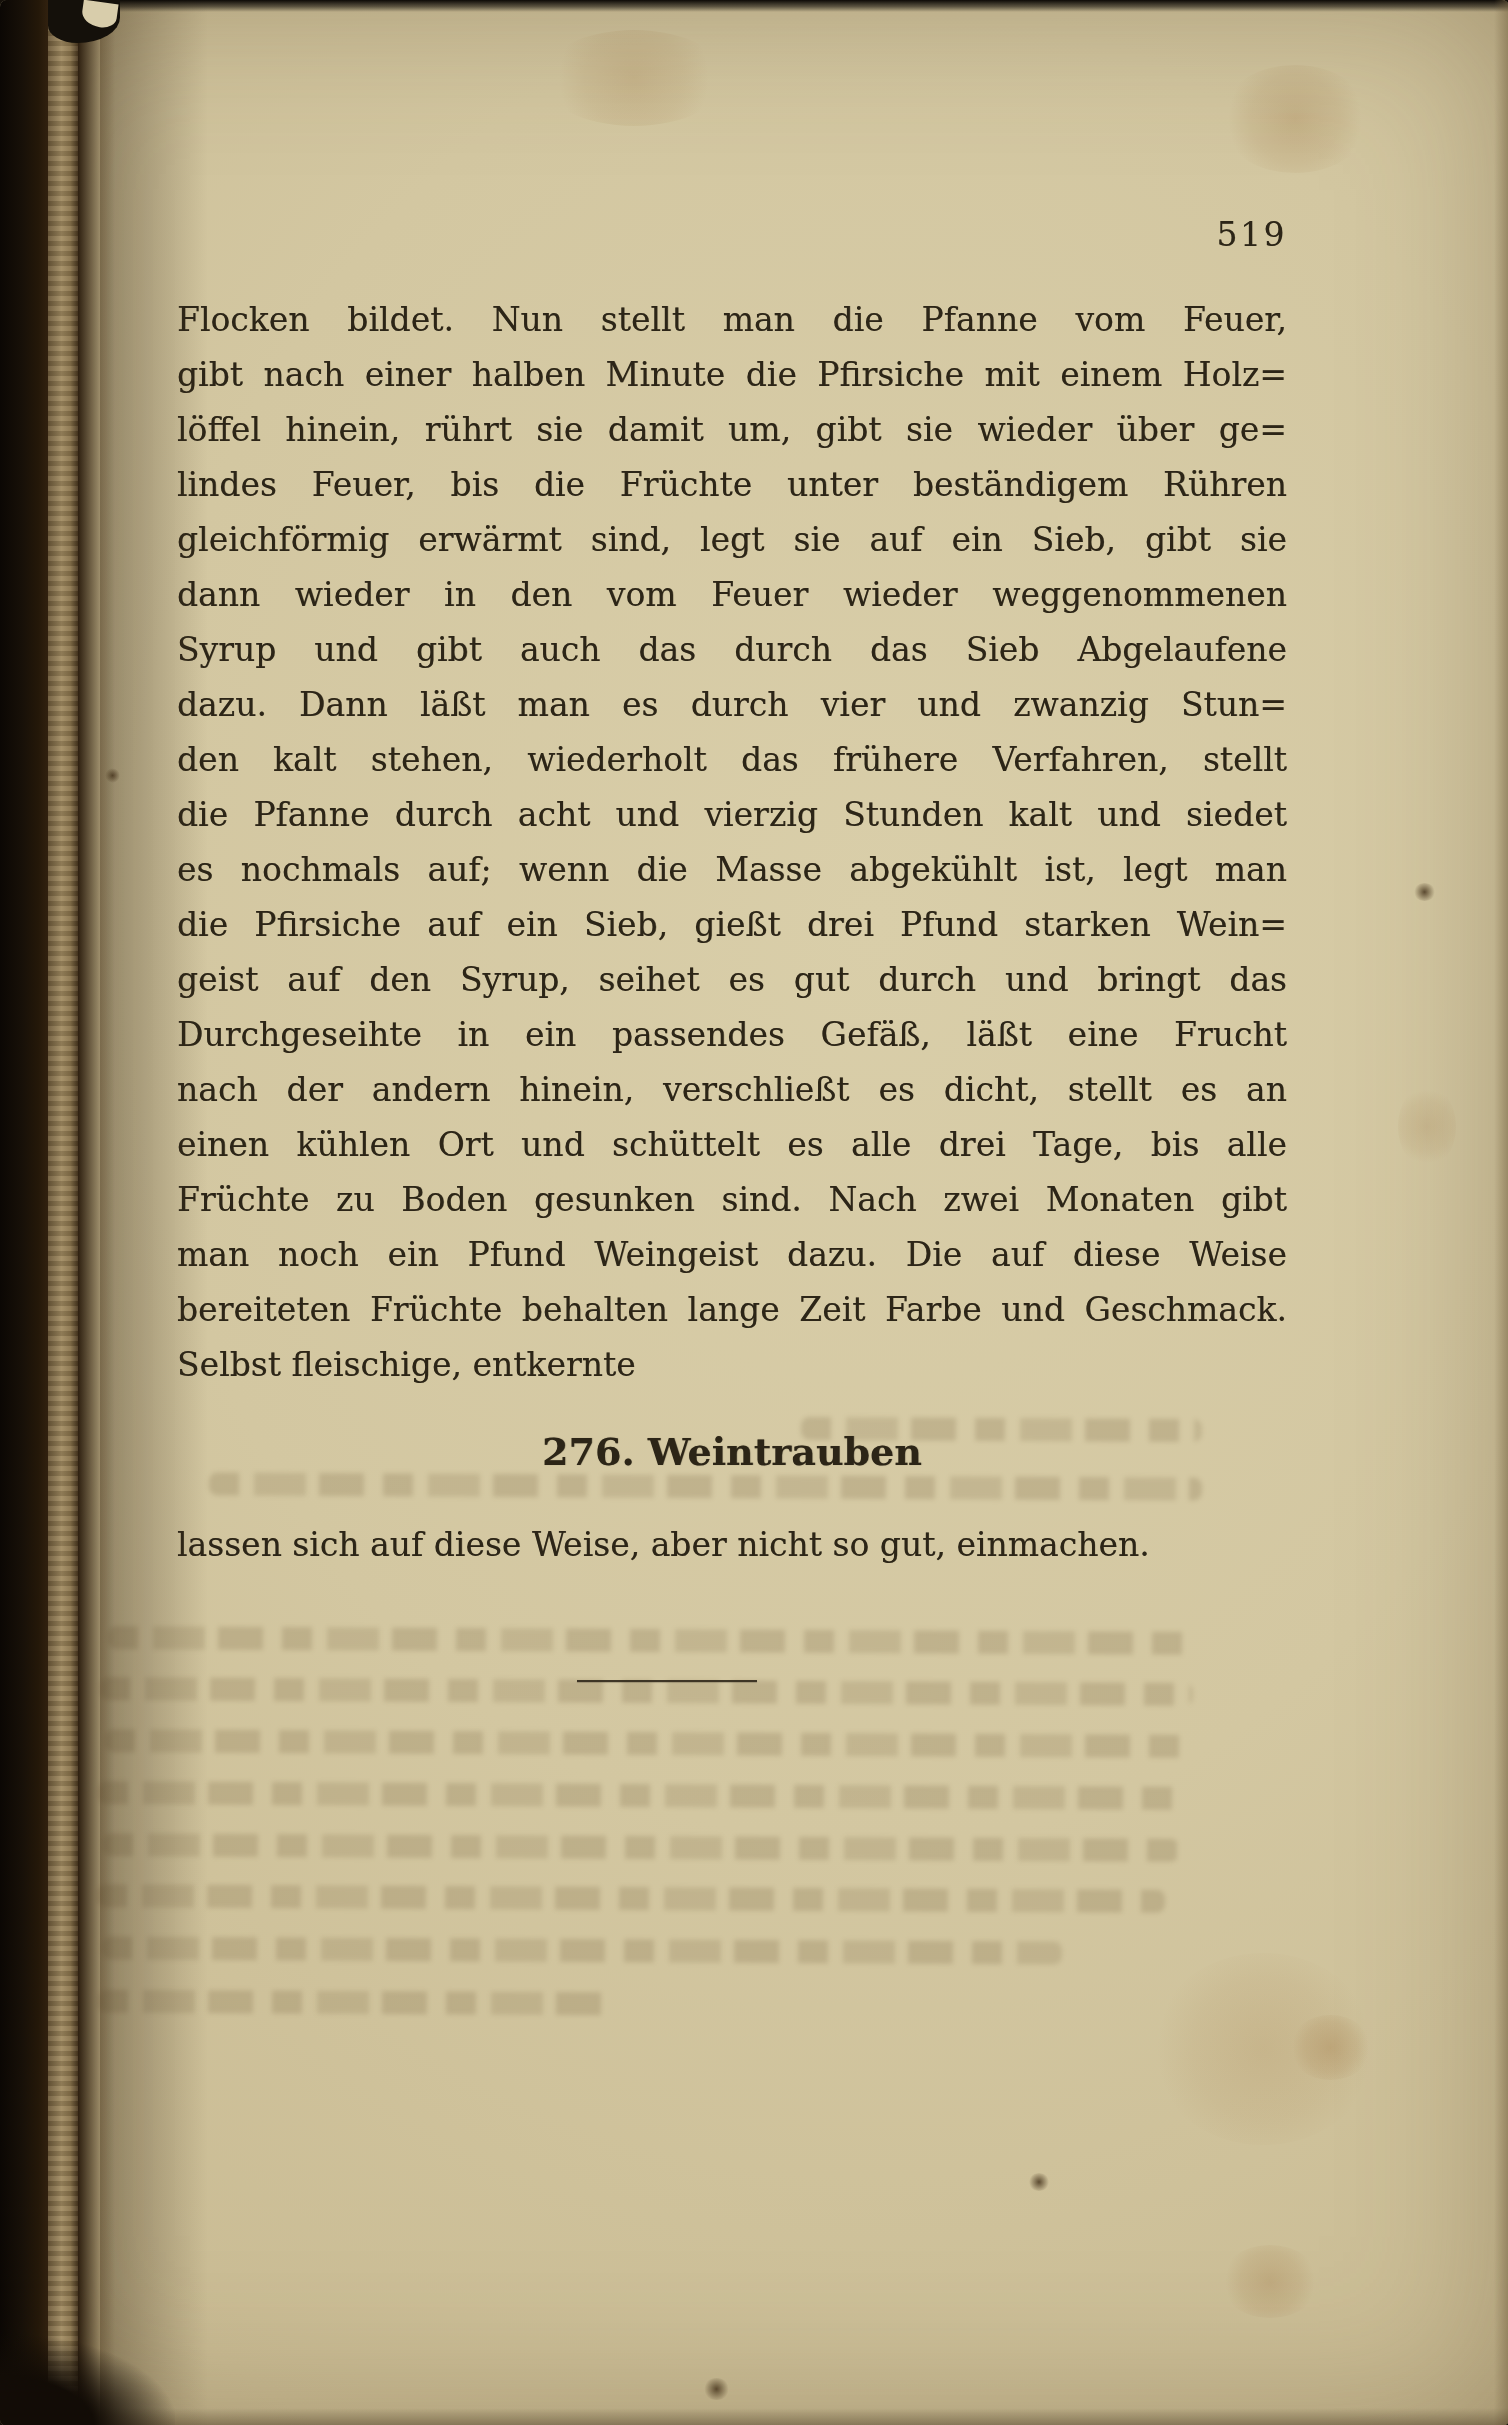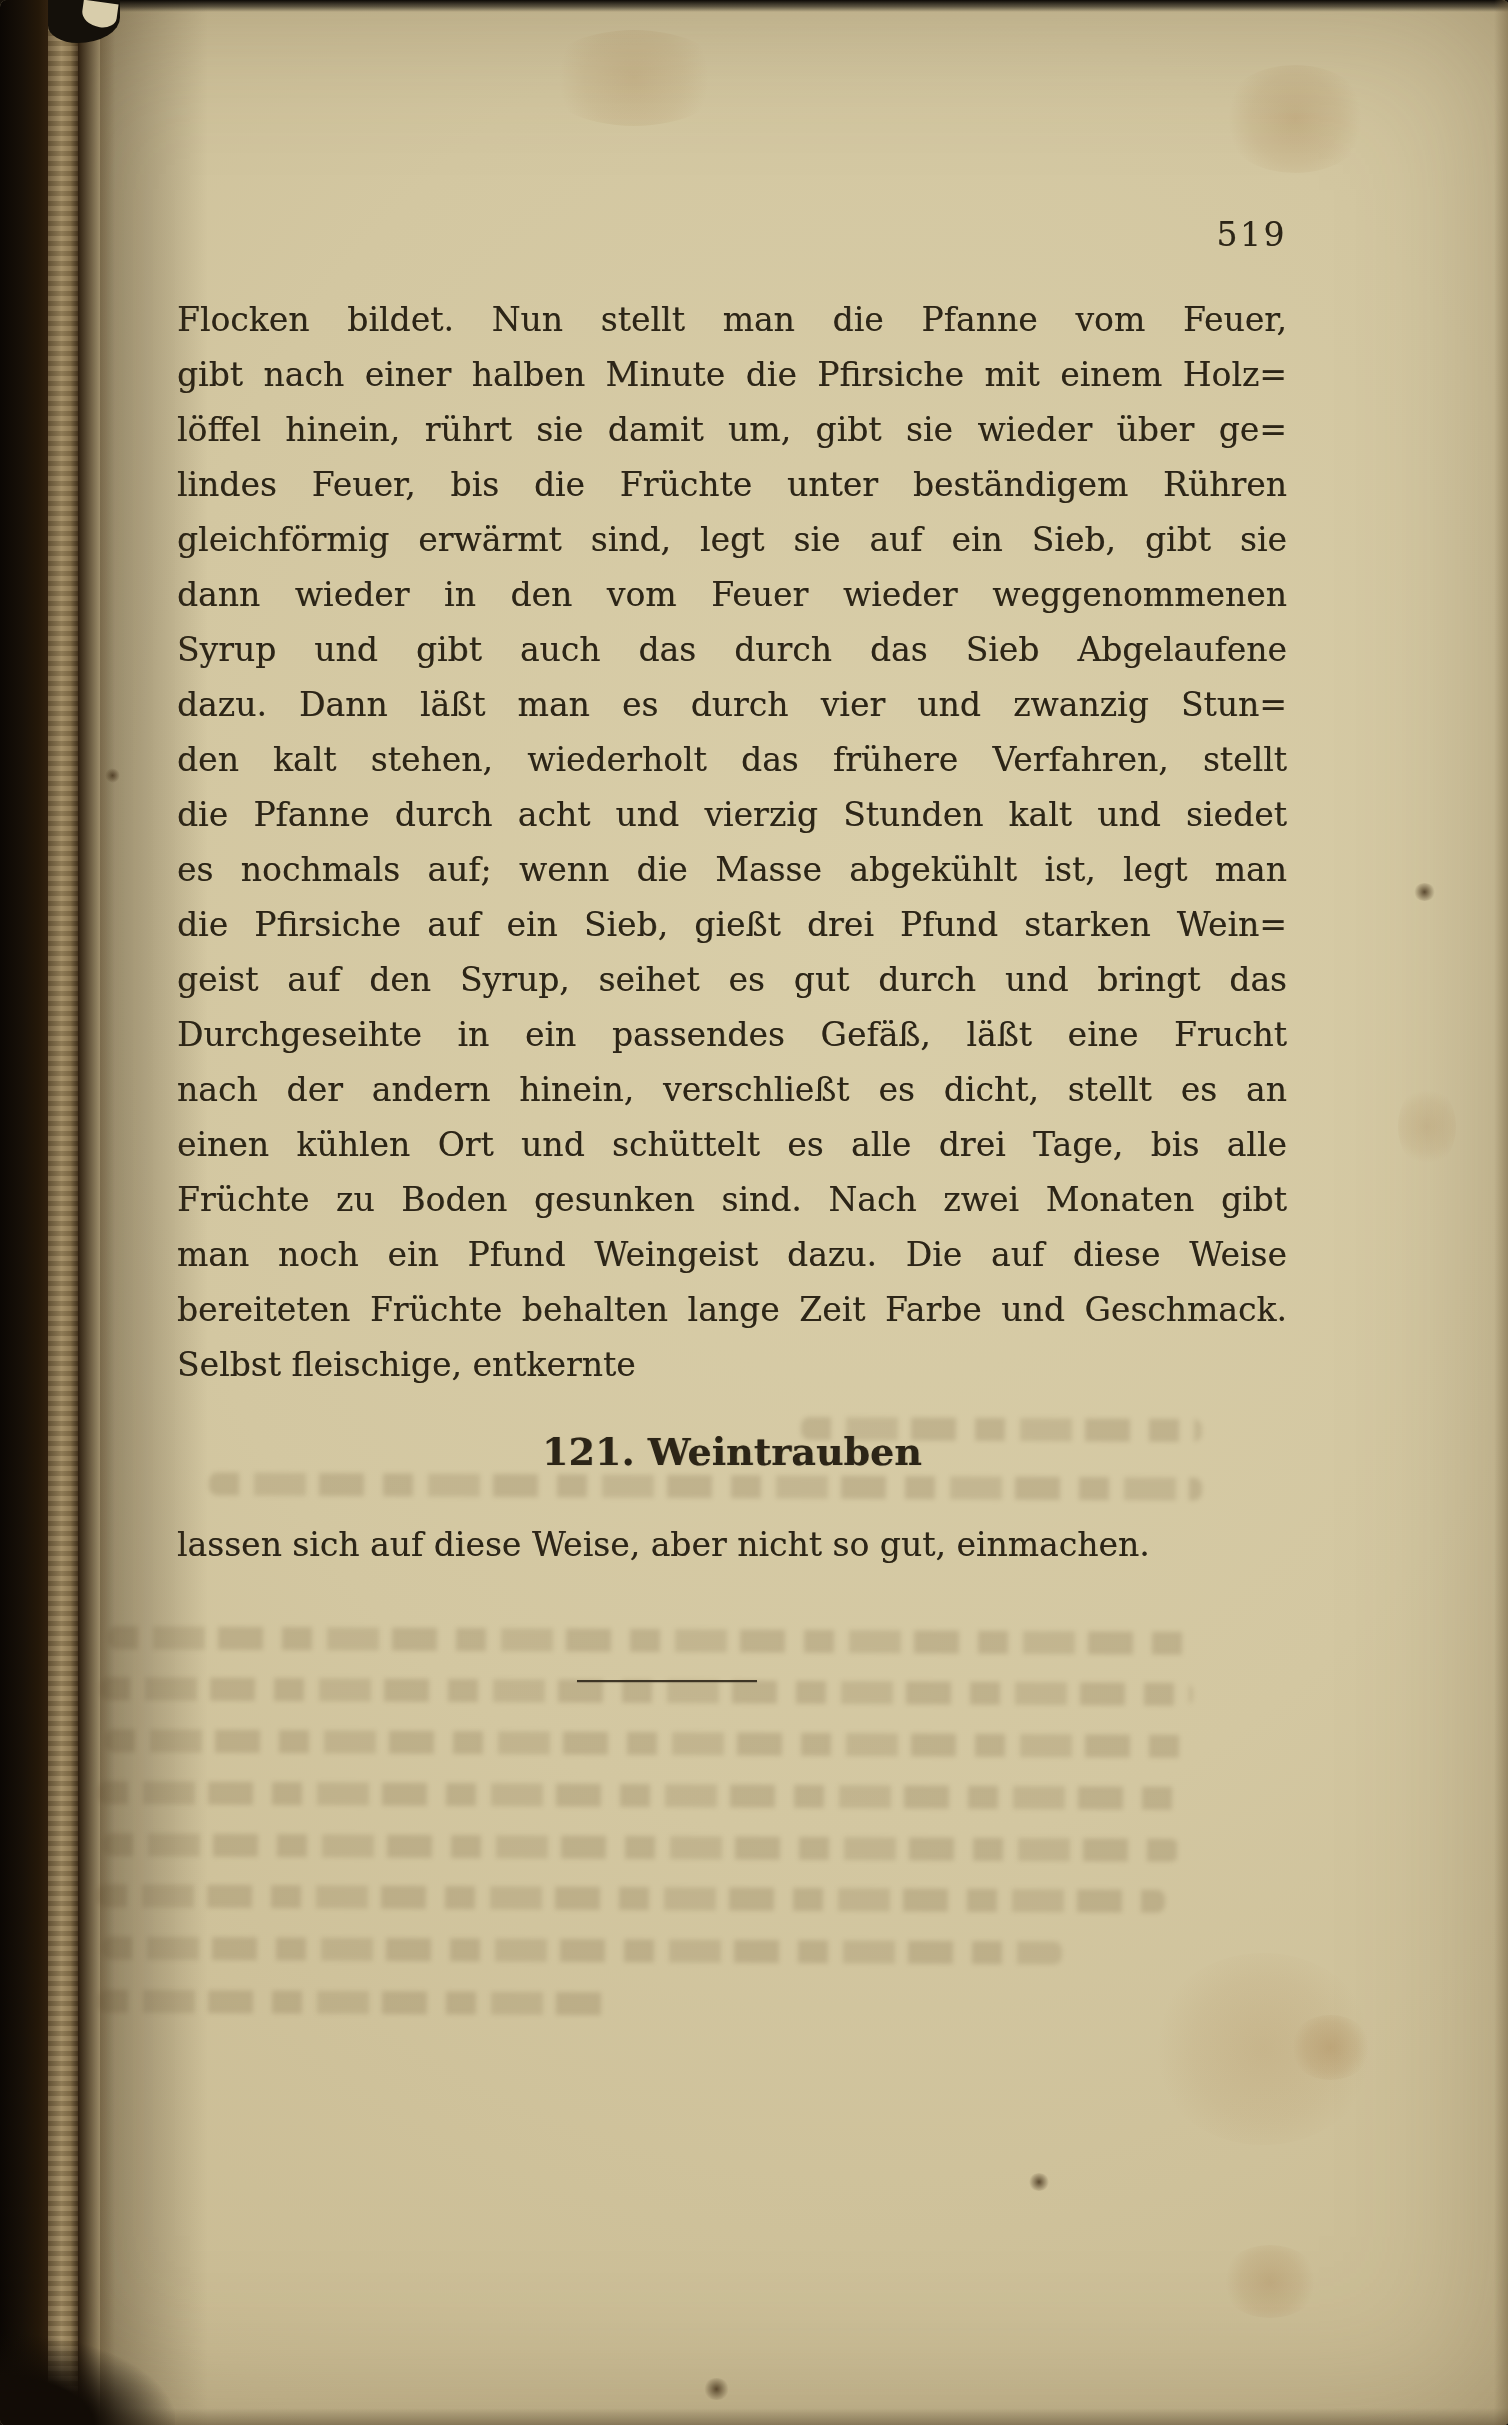--- a/index.html
+++ b/index.html
@@ -172,21 +172,21 @@
       <div class="line">geist auf den Syrup, seihet es gut durch und bringt das</div>
       <div class="line">Durchgeseihte in ein passendes Gefäß, läßt eine Frucht</div>
       <div class="line">nach der andern hinein, verschließt es dicht, stellt es an</div>
       <div class="line">einen kühlen Ort und schüttelt es alle drei Tage, bis alle</div>
       <div class="line">Früchte zu Boden gesunken sind. Nach zwei Monaten gibt</div>
       <div class="line">man noch ein Pfund Weingeist dazu. Die auf diese Weise</div>
       <div class="line">bereiteten Früchte behalten lange Zeit Farbe und Geschmack.</div>
       <div class="line short">Selbst fleischige, entkernte</div>
     </div>
 
-    <div class="heading">121. Weintrauben</div>
+    <div class="heading">276. Weintrauben</div>
     <div class="section-line">lassen sich auf diese Weise, aber nicht so gut, einmachen.</div>
     <div class="divider"></div>
   </div>
 
   <div class="stain" style="left:542px; top:30px;  width:184px; height:96px; opacity:0.55;"></div>
   <div class="stain" style="left:1220px; top:65px; width:150px; height:108px; opacity:0.7;"></div>
   <div class="stain" style="left:1398px; top:1085px; width:58px; height:83px; opacity:0.5;"></div>
   <div class="stain" style="left:1151px; top:1953px; width:225px; height:192px; opacity:0.45;"></div>
   <div class="stain" style="left:1289px; top:2015px; width:83px; height:65px; opacity:0.8;"></div>
   <div class="stain" style="left:1220px; top:2245px; width:100px; height:73px; opacity:0.7;"></div>

